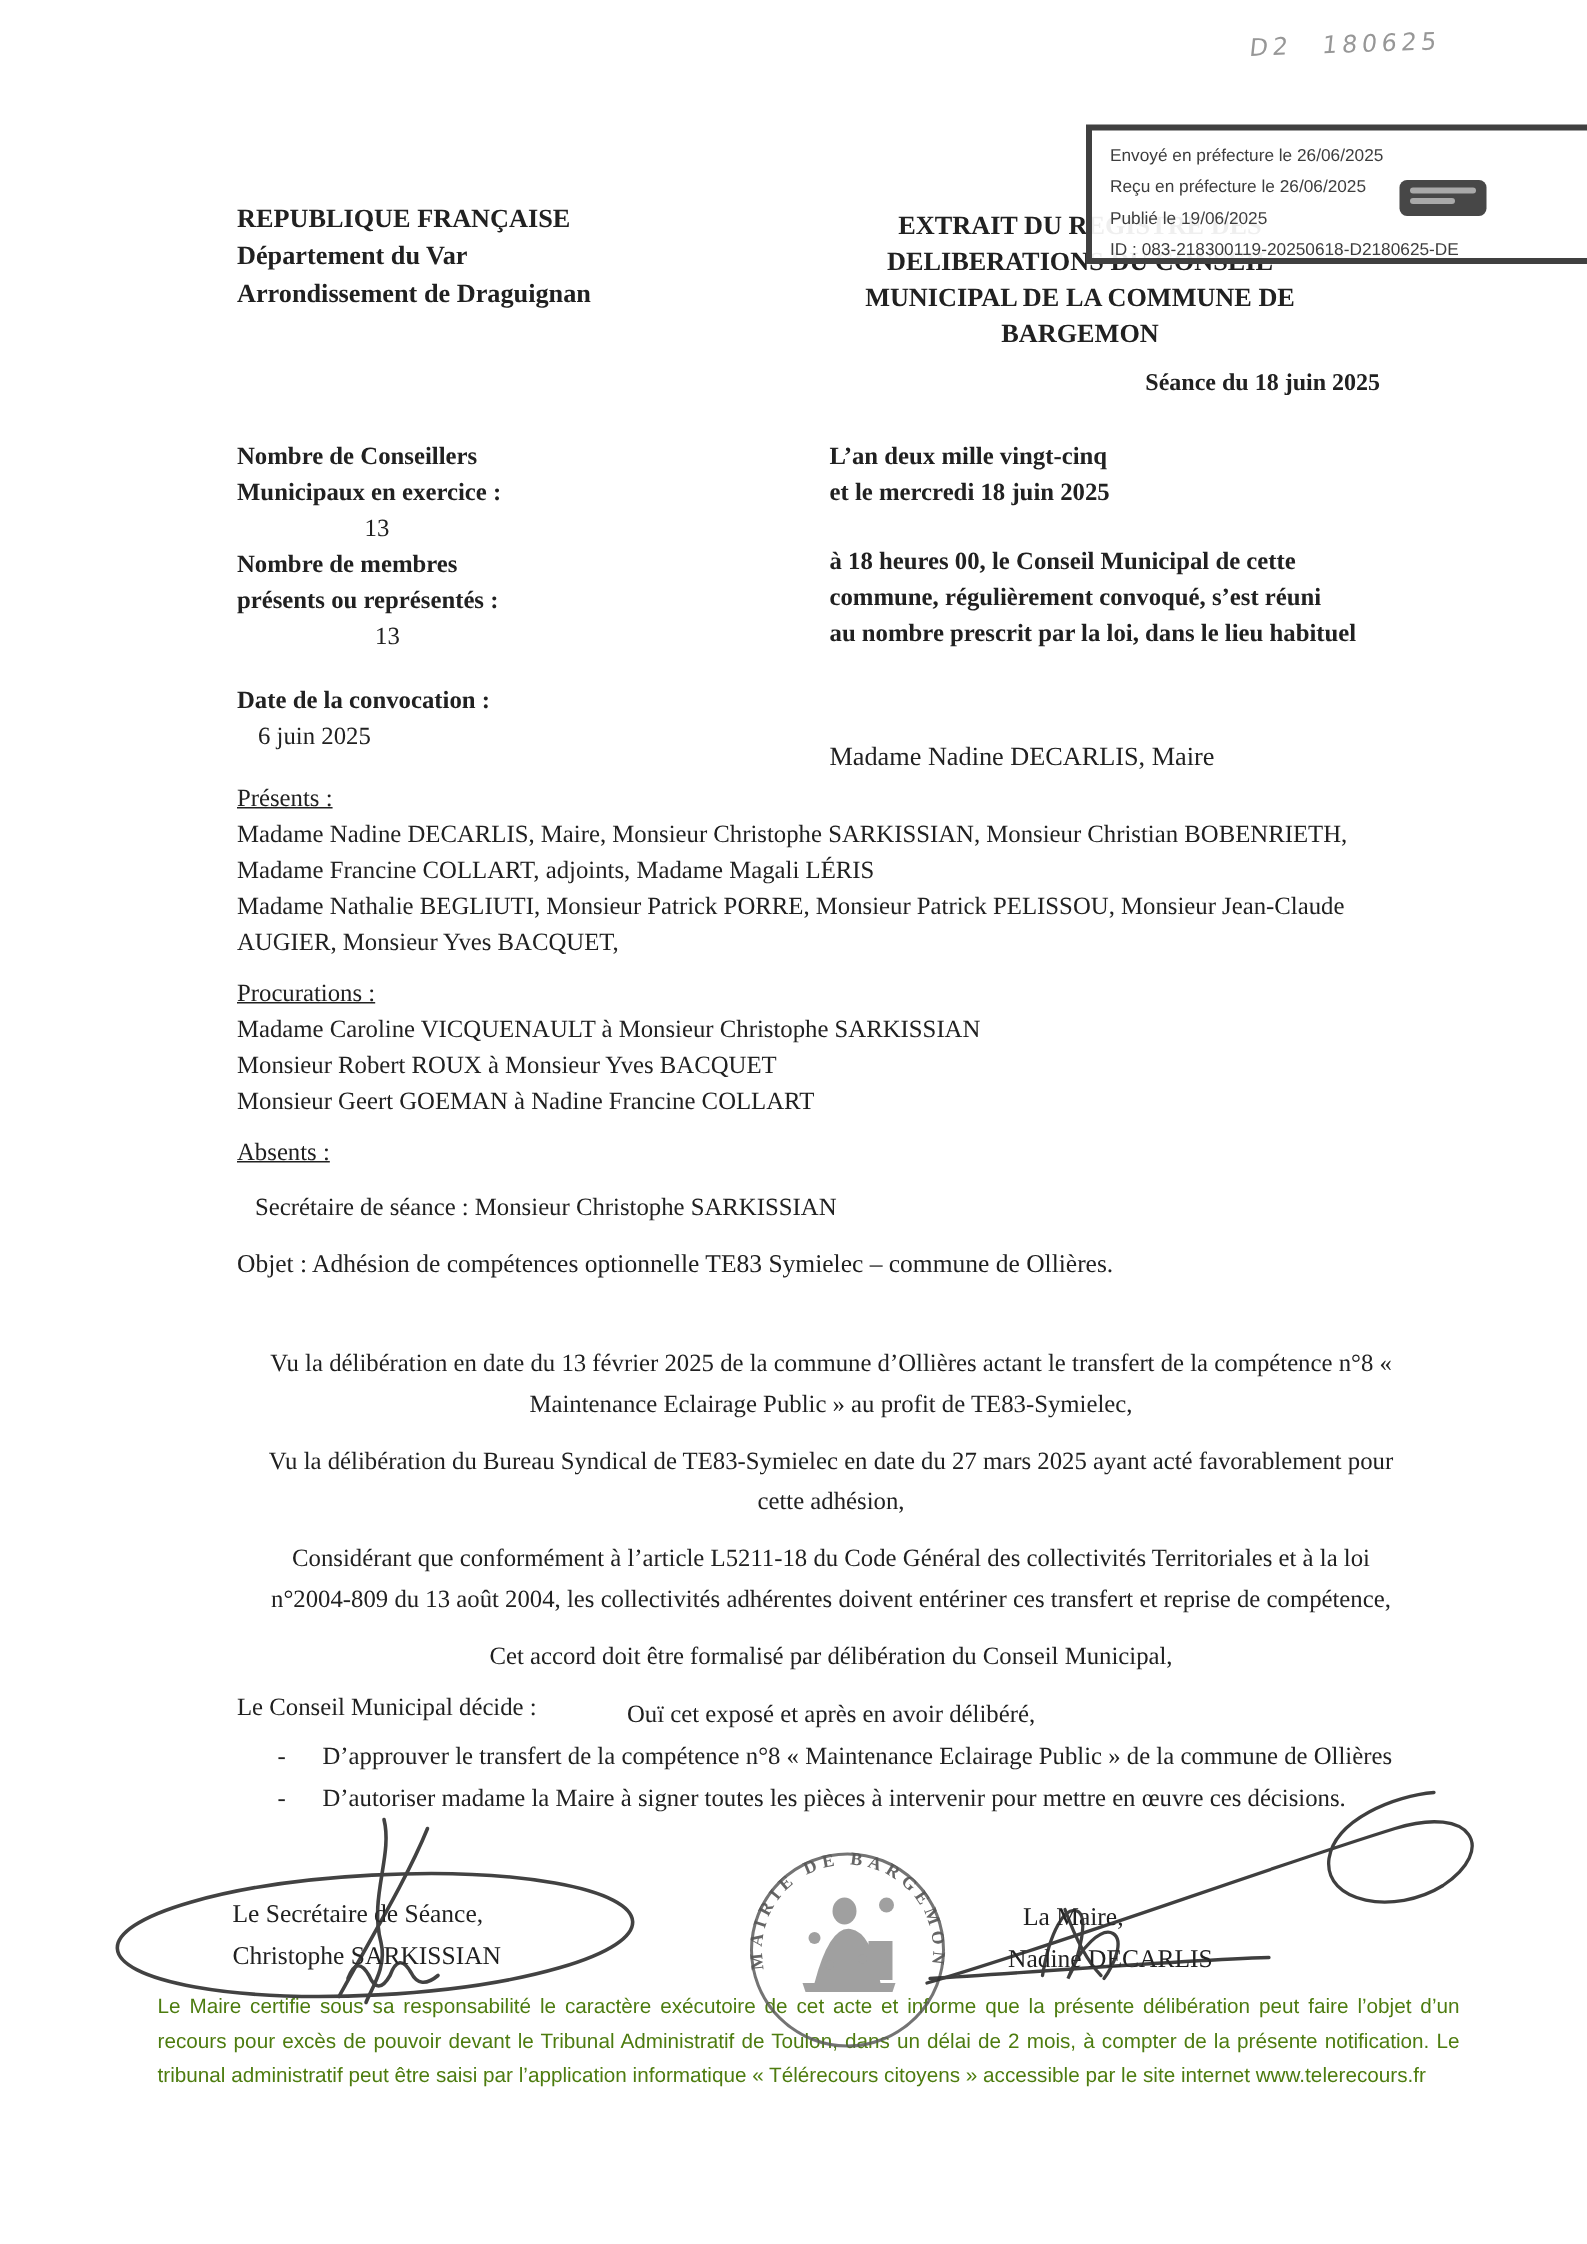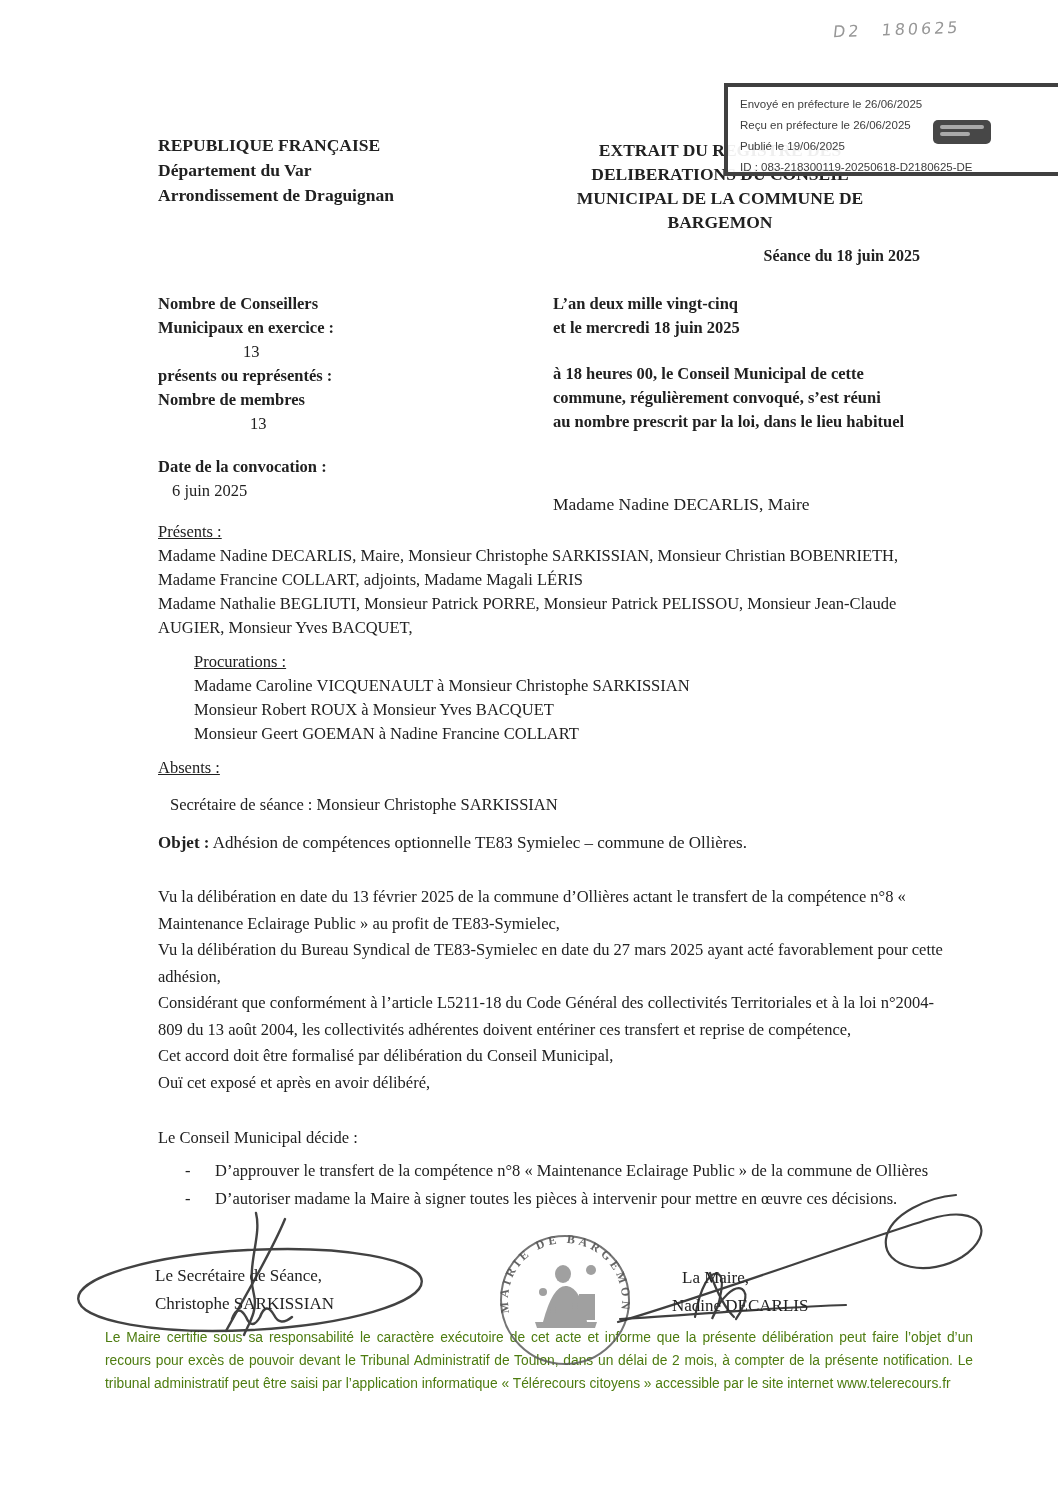--- a/index.html
+++ b/index.html
@@ -43,23 +43,23 @@
   
   .intro{left:553px;top:292px;width:430px;font-size:16.5px;line-height:24px;}
   .intro .b{font-weight:bold;}
   .intro .gap{height:22px;}
   .intro .pres{font-size:17.5px;margin-top:36px;}
   
   .sec-label{text-decoration:underline;font-size:16.5px;}
   .txt{font-size:16.5px;line-height:24px;}
   .wide{width:795px;}
   .objet{left:158px;top:833px;width:810px;font-size:17px;}
-  .objet b{font-weight:bold;}
+  .objet b{font-weight:normal;}
   .bodyblock{left:158px;top:884px;width:792px;font-size:16.5px;line-height:26.5px;}
-  .bodyblock p{margin:0;}
+  .bodyblock p{margin:12px;text-align:center;}
   .decide{left:158px;top:1128px;font-size:16.5px;}
   .bullets{left:185px;top:1157px;width:790px;font-size:16.5px;line-height:27px;}
   .bullets .item{display:flex;margin-bottom:1px;}
   .bullets .dash{width:30px;flex:none;}
   .bullets .it-text{width:748px;}
   
   .sigL{left:155px;top:1262px;font-size:17px;line-height:28px;z-index:2;}
   .sigR{left:672px;top:1264px;font-size:17px;line-height:28px;z-index:2;}
   .sigR .role{padding-left:10px;}
   svg.overlay{position:absolute;z-index:4;pointer-events:none;}
@@ -100,22 +100,22 @@
     <div>Département du Var</div>
     <div>Arrondissement de Draguignan</div>
   </div>
 
   <div class="abs seance">Séance du 18 juin 2025</div>
 
   <div class="abs counts">
     <div class="b">Nombre de Conseillers</div>
     <div class="b">Municipaux en exercice :</div>
     <div class="v1">13</div>
+    <div class="b">Nombre de membres</div>
     <div class="b">présents ou représentés :</div>
-    <div class="b">Nombre de membres</div>
     <div class="v2">13</div>
     <div class="gap"></div>
     <div class="b">Date de la convocation :</div>
     <div class="date">6 juin 2025</div>
   </div>
 
   <div class="abs intro">
     <div class="b">L’an deux mille vingt-cinq</div>
     <div class="b">et le mercredi 18 juin 2025</div>
     <div class="gap"></div>
@@ -125,21 +125,21 @@
     <div class="gap"></div>
     <div class="pres">Madame Nadine DECARLIS, Maire</div>
   </div>
 
   <div class="abs txt wide" style="left:158px;top:520px;">
     <div class="sec-label">Présents :</div>
     <div>Madame Nadine DECARLIS, Maire, Monsieur Christophe SARKISSIAN, Monsieur Christian BOBENRIETH, Madame Francine COLLART, adjoints, Madame Magali LÉRIS</div>
     <div>Madame Nathalie BEGLIUTI, Monsieur Patrick PORRE, Monsieur Patrick PELISSOU, Monsieur Jean-Claude AUGIER, Monsieur Yves BACQUET,</div>
   </div>
 
-  <div class="abs txt wide" style="left:158px;top:650px;margin-left:36px;">
+  <div class="abs txt wide" style="left:158px;top:650px;">
     <div class="sec-label">Procurations :</div>
     <div>Madame Caroline VICQUENAULT à Monsieur Christophe SARKISSIAN</div>
     <div>Monsieur Robert ROUX à Monsieur Yves BACQUET</div>
     <div>Monsieur Geert GOEMAN à Nadine Francine COLLART</div>
   </div>
 
   <div class="abs sec-label" style="left:158px;top:758px;">Absents :</div>
 
   <div class="abs txt" style="left:170px;top:793px;">Secrétaire de séance : Monsieur Christophe SARKISSIAN</div>
 

